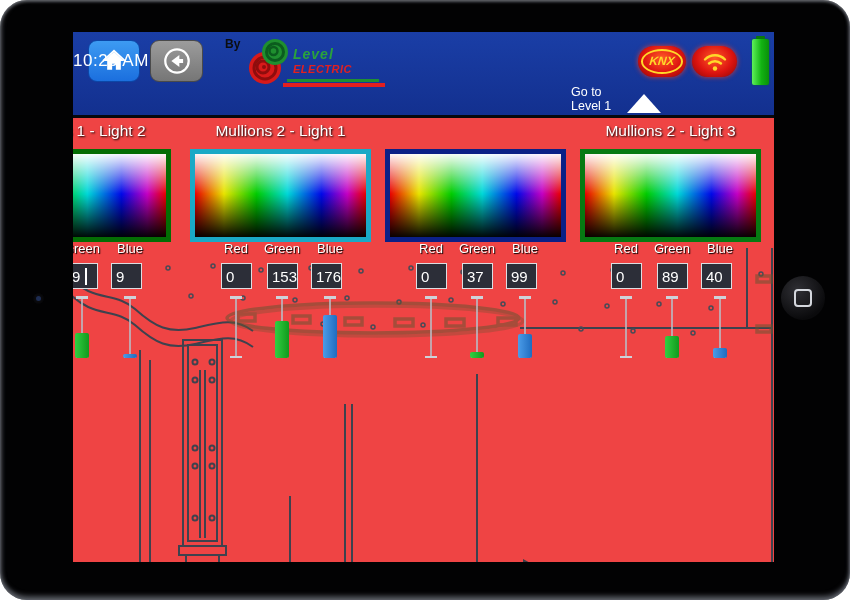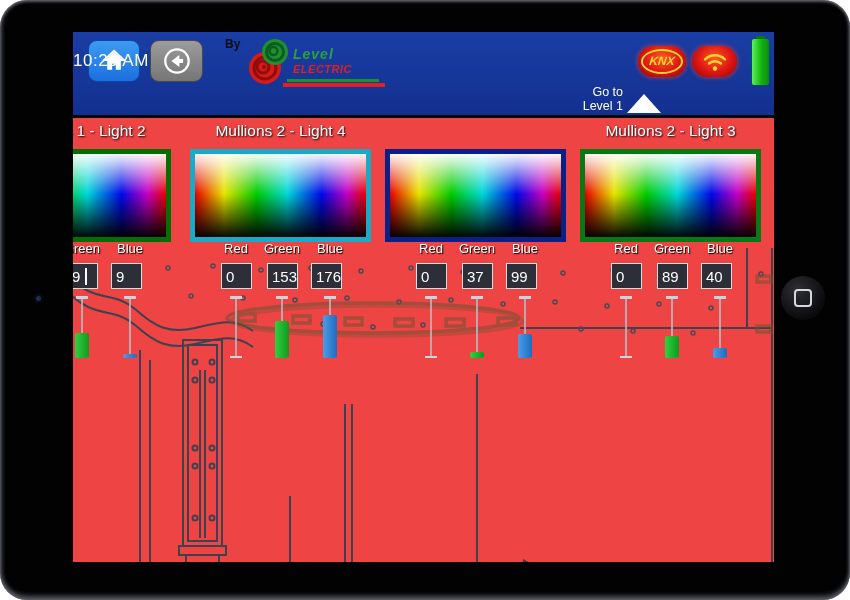--- a/index.html
+++ b/index.html
@@ -40,21 +40,21 @@
   .pill.knx .txt{position:absolute;width:100%;top:8px;text-align:center;color:#ffd929;
     font-size:12px;font-weight:bold;font-style:italic;transform:skewX(-6deg);}
   .pill.wifi{left:619px;width:45px;}
   .pill.wifi svg{position:absolute;left:50%;top:50%;transform:translate(-50%,-50%);}
   .batt{position:absolute;left:679px;top:7px;width:17px;height:46px;border-radius:2px;
     background:linear-gradient(90deg,#5ef05a,#12b312 55%,#0a8f0a);box-shadow:0 0 2px #063;}
   .batt .nub{position:absolute;left:4px;top:-3px;width:9px;height:3px;background:#0a7a0a;border-radius:1px;}
   .batt .lvl{position:absolute;left:-4px;top:13px;width:26px;text-align:right;color:#eafcea;font-size:14px;margin-left:24px;}
   .title{position:absolute;left:0;top:50px;width:100%;text-align:center;color:#fff;font-size:23px;}
   .goto{position:absolute;left:498px;top:53px;width:120px;height:30px;cursor:pointer;}
-  .goto .gtxt{position:absolute;left:0;top:0;width:52px;color:#fff;font-size:12.5px;line-height:14px;text-align:right;}
+  .goto .gtxt{position:absolute;left:0;top:0;width:52px;color:#fff;font-size:12.5px;line-height:14px;}
   .goto .tri{position:absolute;left:56px;top:9px;width:0;height:0;
     border-left:17px solid transparent;border-right:17px solid transparent;border-bottom:19px solid #fff;}
 
   
   .content{position:absolute;left:0;top:86px;width:701px;height:444px;}
   .content > svg.bg{position:absolute;left:0;top:0;z-index:0;}
   .pg-arrows{position:absolute;left:450px;top:441px;z-index:1;}
   .pg-arrows .tri-r{width:0;height:0;border-top:12px solid transparent;border-bottom:12px solid transparent;
     border-left:22px solid #3a3d47;margin-bottom:1px;}
 
@@ -262,21 +262,21 @@
           </div>
         <div class="slider b">
             <i class="track"></i>
             <i class="cap top"></i>
             <i class="cap bot"></i>
             <i class="fill fb" style="height: 6%;"></i>
           </div>
       </div>
 
       <div class="light-col" style="left:110px">
-        <div class="col-title">Mullions 2 - Light 4</div>
+        <div class="col-title">Mullions 2 - Light 1</div>
         <div class="picker" style="border-color: rgb(26, 169, 198);">
           <div class="picker-grad"></div>
           </div>
         <span class="ch-label r">Red</span>
         <span class="ch-label g">Green</span>
         <span class="ch-label b">Blue</span>
         <div class="val-box r">
             <span>0</span>
           </div>
         <div class="val-box g">

